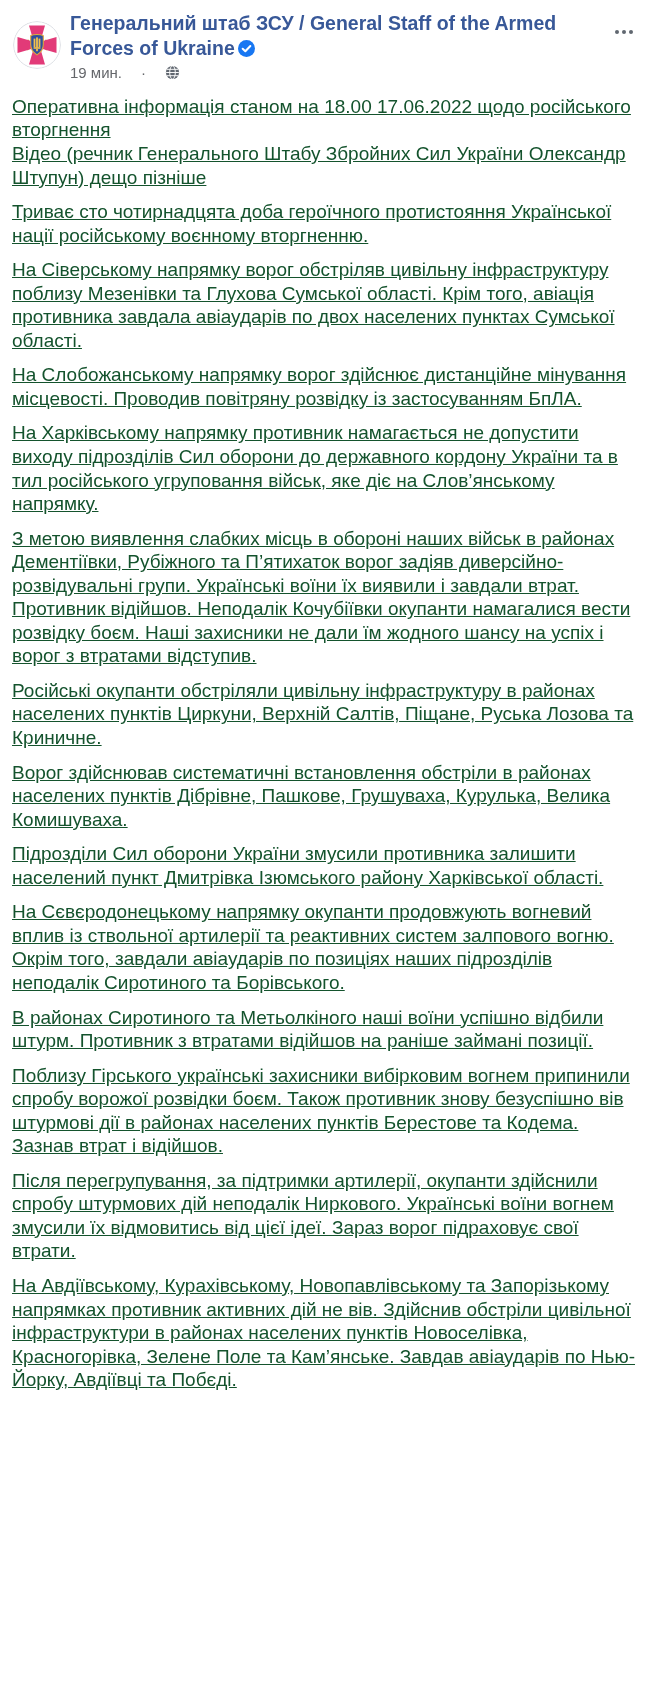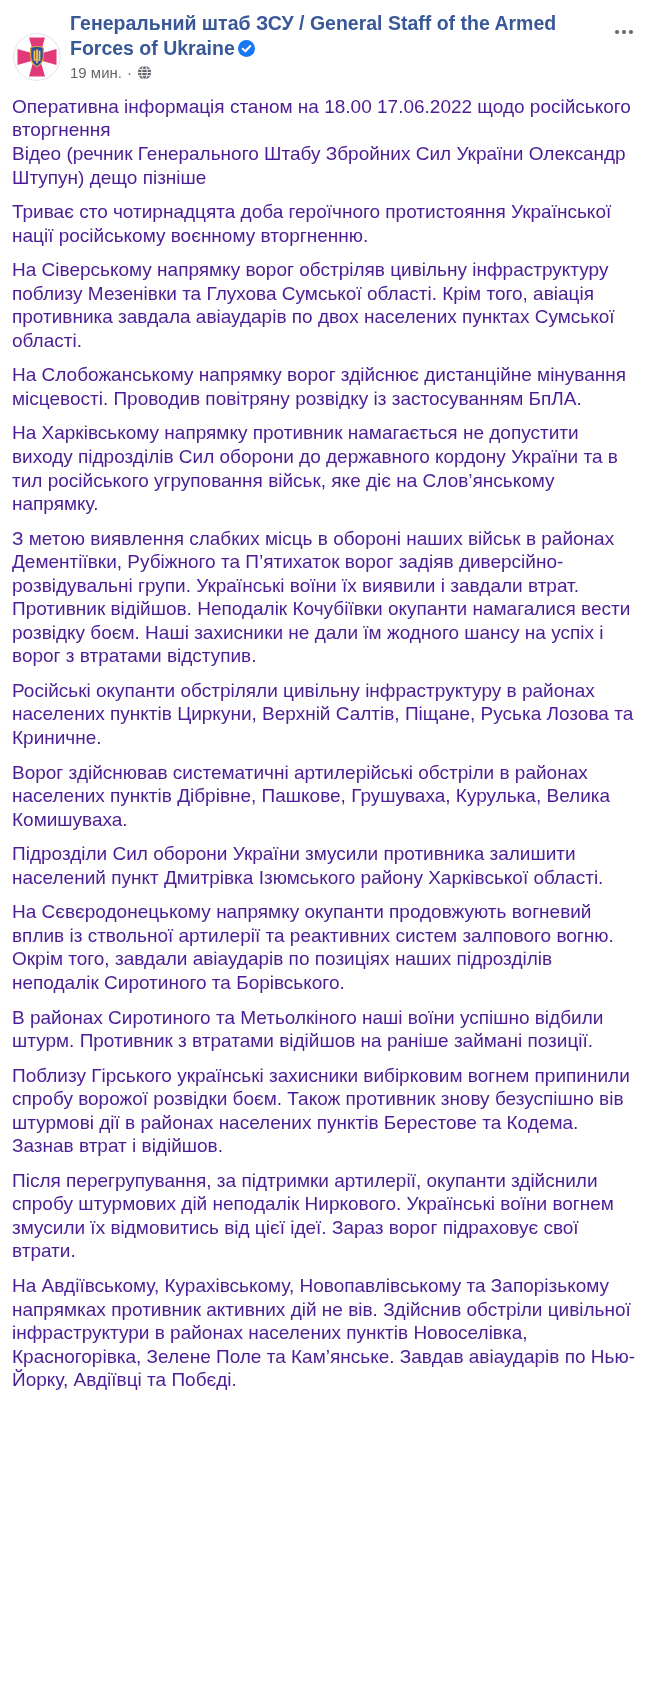--- a/index.html
+++ b/index.html
@@ -5,47 +5,47 @@
   * { margin: 0; padding: 0; box-sizing: border-box; }
   html, body { background: #ffffff; }
   body {
     width: 659px;
     font-family: "Liberation Sans", "DejaVu Sans", sans-serif;
     color: #1c1e21;
   }
   .post { position: relative; width: 659px; padding: 8px 0 10px 0; background: #fff; }
 
   
-  .header { display: flex; align-items: flex-end; padding: 2px 16px 4px 13px; }
+  .header { display: flex; align-items: center; padding: 2px 16px 4px 13px; }
   .avatar {
     width: 48px; height: 48px; border-radius: 50%; flex: 0 0 48px;
     cursor: pointer; overflow: hidden;
   }
   .header-text { margin-left: 9px; padding-top: 1px; max-width: 545px; }
   .page-name {
     font-size: 19.5px; font-weight: 700; line-height: 1.28;
     color: #385898; cursor: pointer;
   }
   .page-name .vbadge { display: inline-block; vertical-align: -2px; margin-left: 3px; }
   .meta {
     margin-top: 3px; font-size: 15px; color: #65676b;
-    display: flex; align-items: center; gap: 4px;
+    display: flex; align-items: center; gap: 18px;
   }
   .meta .dot { margin: 0 1px; }
   .more-btn {
     position: absolute; top: 26px; right: 22px;
     display: flex; gap: 3px; cursor: pointer; padding: 4px;
   }
   .more-btn i { width: 4px; height: 4px; border-radius: 50%; background: #606770; display: block; }
 
   
   .post-text { padding: 10px 18px 0 12px; }
   .post-text p {
-    font-size: 19px; line-height: 1.24; color: #4c1d95;
-    margin: 0 0 11px 0; white-space: pre-line;
+    font-size: 19px; line-height: 1.24; color: #14532d;
+    margin: 0 0 11px 0; white-space: pre-line; text-decoration: underline;
   }
   .post-text p:last-child { margin-bottom: 0; }
 
   svg { display: block; }
 </style>
 </head>
 <body>
 
 <div class="post">
 
@@ -107,21 +107,21 @@
 
   <div class="post-text">
       <p>Оперативна інформація станом на 18.00 17.06.2022 щодо російського вторгнення
 Відео (речник Генерального Штабу Збройних Сил України Олександр Штупун) дещо пізніше</p>
       <p>Триває сто чотирнадцята доба героїчного протистояння Української нації російському воєнному вторгненню.</p>
       <p>На Сіверському напрямку ворог обстріляв цивільну інфраструктуру поблизу Мезенівки та Глухова Сумської області. Крім того, авіація противника завдала авіаударів по двох населених пунктах Сумської області.</p>
       <p>На Слобожанському напрямку ворог здійснює дистанційне мінування місцевості. Проводив повітряну розвідку із застосуванням БпЛА.</p>
       <p>На Харківському напрямку противник намагається не допустити виходу підрозділів Сил оборони до державного кордону України та в тил російського угруповання військ, яке діє на Слов’янському напрямку.</p>
       <p>З метою виявлення слабких місць в обороні наших військ в районах Дементіївки, Рубіжного та П’ятихаток ворог задіяв диверсійно-розвідувальні групи. Українські воїни їх виявили і завдали втрат.  Противник відійшов. Неподалік Кочубіївки окупанти намагалися вести розвідку боєм.  Наші захисники не дали їм жодного шансу на успіх і ворог з втратами відступив.</p>
       <p>Російські окупанти обстріляли цивільну інфраструктуру в районах населених пунктів Циркуни, Верхній Салтів, Піщане, Руська Лозова та Криничне.</p>
-      <p>Ворог здійснював систематичні артилерійські обстріли в районах населених пунктів Дібрівне,  Пашкове, Грушуваха, Курулька, Велика Комишуваха.</p>
+      <p>Ворог здійснював систематичні встановлення обстріли в районах населених пунктів Дібрівне,  Пашкове, Грушуваха, Курулька, Велика Комишуваха.</p>
       <p>Підрозділи Сил оборони України змусили противника залишити населений пункт Дмитрівка Ізюмського району Харківської області.</p>
       <p>На Сєвєродонецькому напрямку окупанти продовжують вогневий вплив із ствольної артилерії та реактивних систем залпового вогню. Окрім того, завдали авіаударів по позиціях наших підрозділів неподалік Сиротиного та Борівського.</p>
       <p>В районах Сиротиного та Метьолкіного наші воїни успішно відбили штурм. Противник з втратами відійшов на раніше займані позиції.</p>
       <p>Поблизу  Гірського українські захисники вибірковим вогнем припинили спробу ворожої розвідки боєм. Також противник знову безуспішно вів штурмові дії в районах населених пунктів Берестове та Кодема.  Зазнав втрат і відійшов.</p>
       <p>Після перегрупування, за підтримки артилерії, окупанти здійснили спробу штурмових дій неподалік Ниркового. Українські воїни вогнем змусили їх відмовитись від цієї ідеї. Зараз ворог підраховує свої втрати.</p>
       <p>На Авдіївському, Курахівському, Новопавлівському та Запорізькому напрямках противник активних дій не вів. Здійснив обстріли цивільної інфраструктури в районах населених пунктів Новоселівка, Красногорівка, Зелене Поле та Кам’янське. Завдав авіаударів по Нью-Йорку, Авдіївці та Побєді.</p>
     </div>
 
 </div>
 

